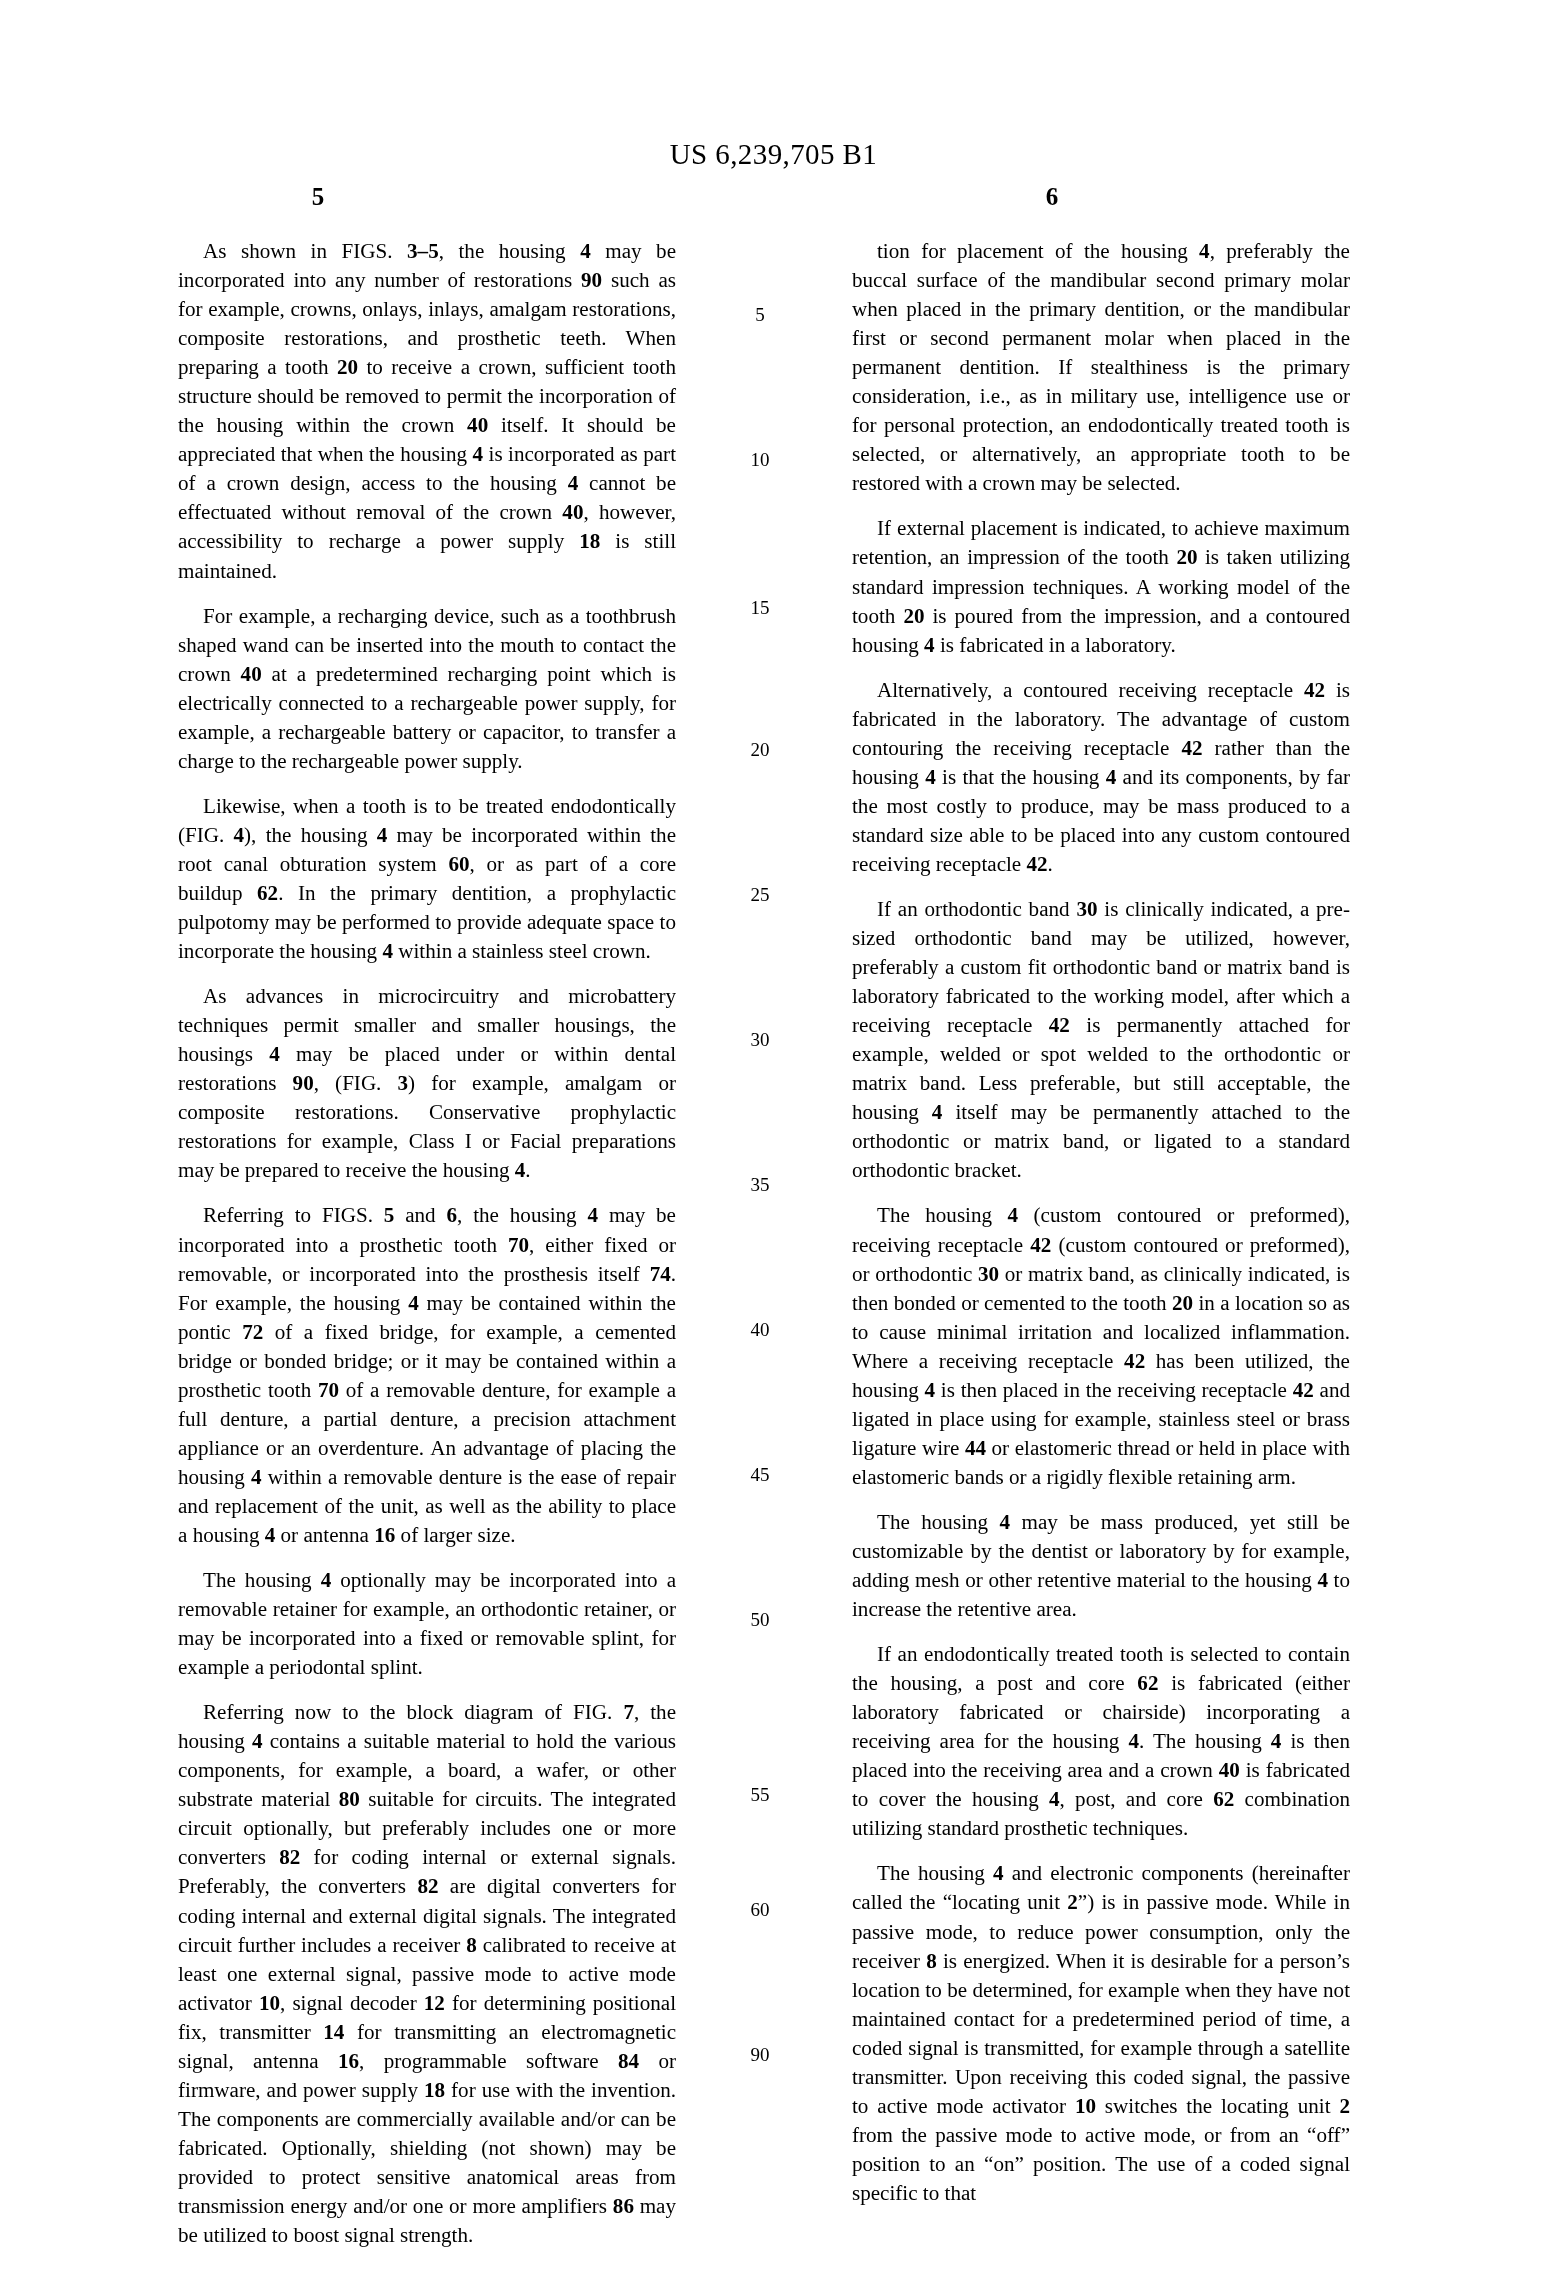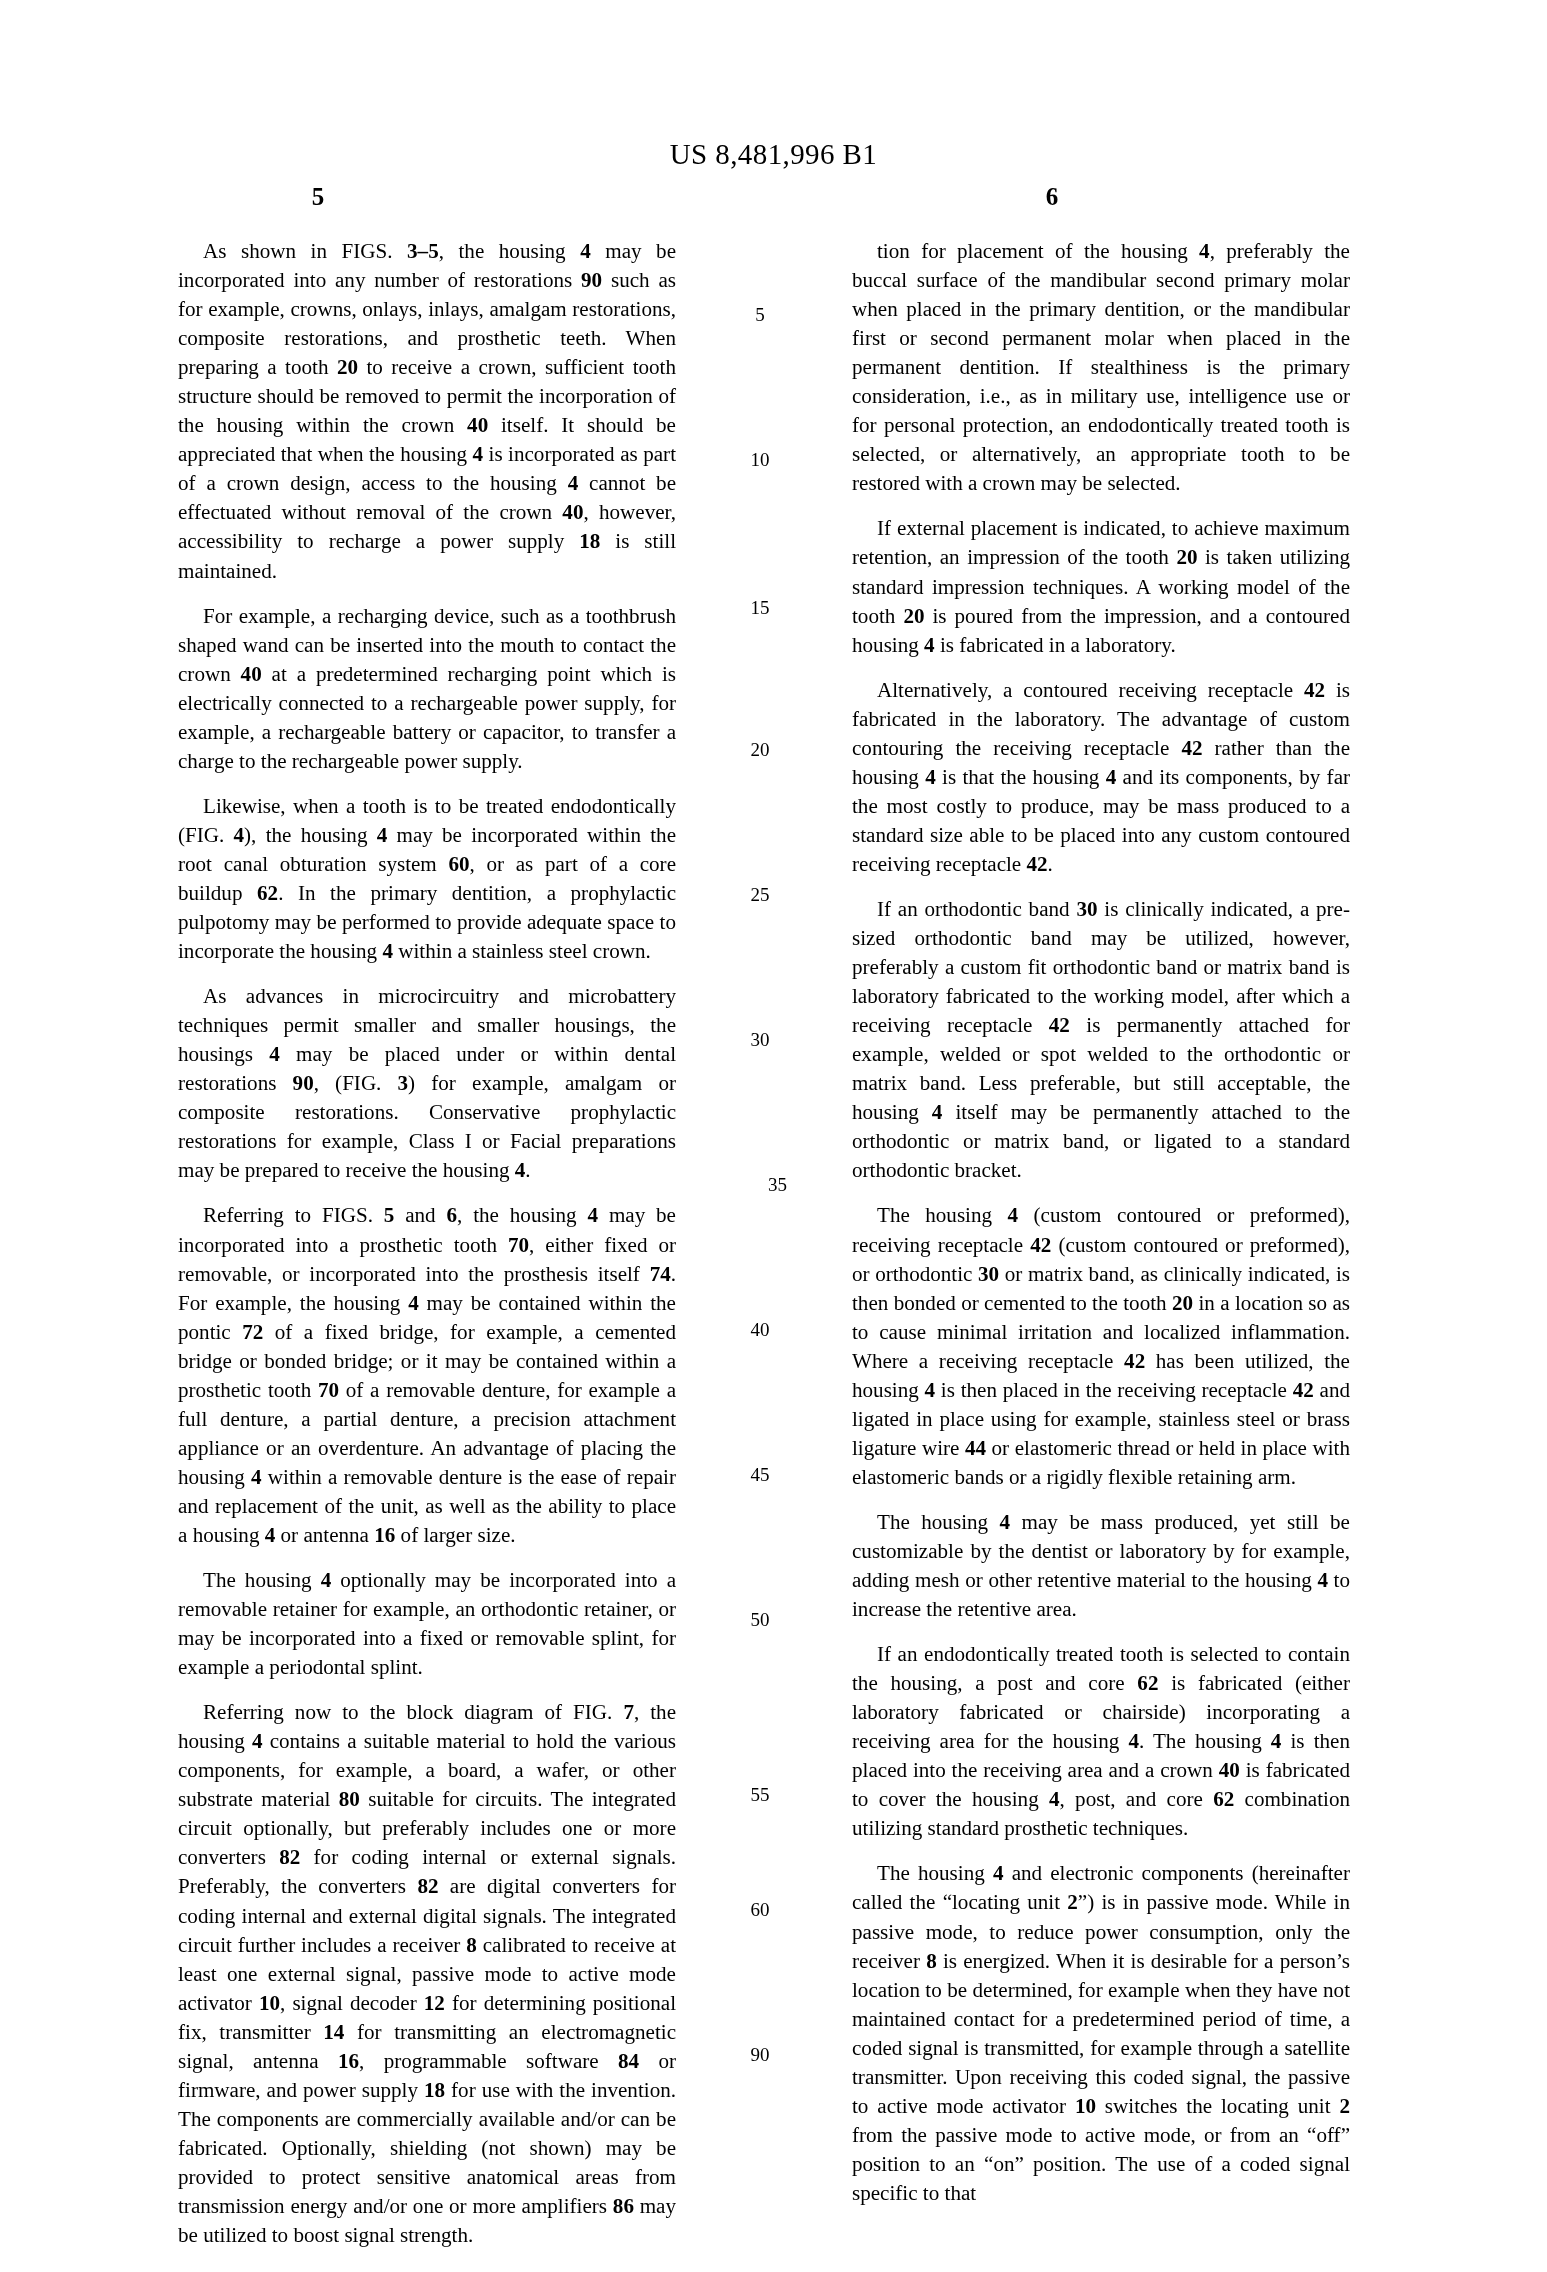--- a/index.html
+++ b/index.html
@@ -95,21 +95,21 @@
     font-size: 19px;
     line-height: 19px;
     font-family: "Liberation Serif", "DejaVu Serif", serif;
   }
 </style>
 </head>
 <body>
 
 <div class="page">
 
-  <div class="patent-header">US 8,481,996 B1</div>
+  <div class="patent-header">US 6,239,705 B1</div>
 
   <div class="col-numbers">
     <div class="col-num left">5</div>
     <div class="col-num right">6</div>
   </div>
 
   <div class="columns">
     <div class="column left" id="col-left">
         <p class="cont">As shown in FIGS. <b>3–5</b>, the housing <b>4</b> may be incorporated into any number of restorations <b>90</b> such as for example, crowns, onlays, inlays, amalgam restorations, composite restorations, and prosthetic teeth. When preparing a tooth <b>20</b> to receive a crown, sufficient tooth structure should be removed to permit the incorporation of the housing within the crown <b>40</b> itself. It should be appreciated that when the housing <b>4</b> is incorporated as part of a crown design, access to the housing <b>4</b> cannot be effectuated without removal of the crown <b>40</b>, however, accessibility to recharge a power supply <b>18</b> is still maintained.</p>
         <p class="cont">For example, a recharging device, such as a toothbrush shaped wand can be inserted into the mouth to contact the crown <b>40</b> at a predetermined recharging point which is electrically connected to a rechargeable power supply, for example, a rechargeable battery or capacitor, to transfer a charge to the rechargeable power supply.</p>
@@ -132,21 +132,21 @@
       </div>
   </div>
 
   <div class="line-numbers" id="line-numbers">
       <div class="line-num" style="top: 84px;">5</div>
       <div class="line-num" style="top: 229px;">10</div>
       <div class="line-num" style="top: 377px;">15</div>
       <div class="line-num" style="top: 519px;">20</div>
       <div class="line-num" style="top: 664px;">25</div>
       <div class="line-num" style="top: 809px;">30</div>
-      <div class="line-num" style="top: 954px; text-align: right;">35</div>
+      <div class="line-num" style="top: 954px;">35</div>
       <div class="line-num" style="top: 1099px;">40</div>
       <div class="line-num" style="top: 1244px;">45</div>
       <div class="line-num" style="top: 1389px; font-family: Liberation Serif, serif;">50</div>
       <div class="line-num" style="top: 1564px;">55</div>
       <div class="line-num" style="top: 1679px;">60</div>
       <div class="line-num" style="top: 1824px;">90</div>
     </div>
 
 </div>
 

